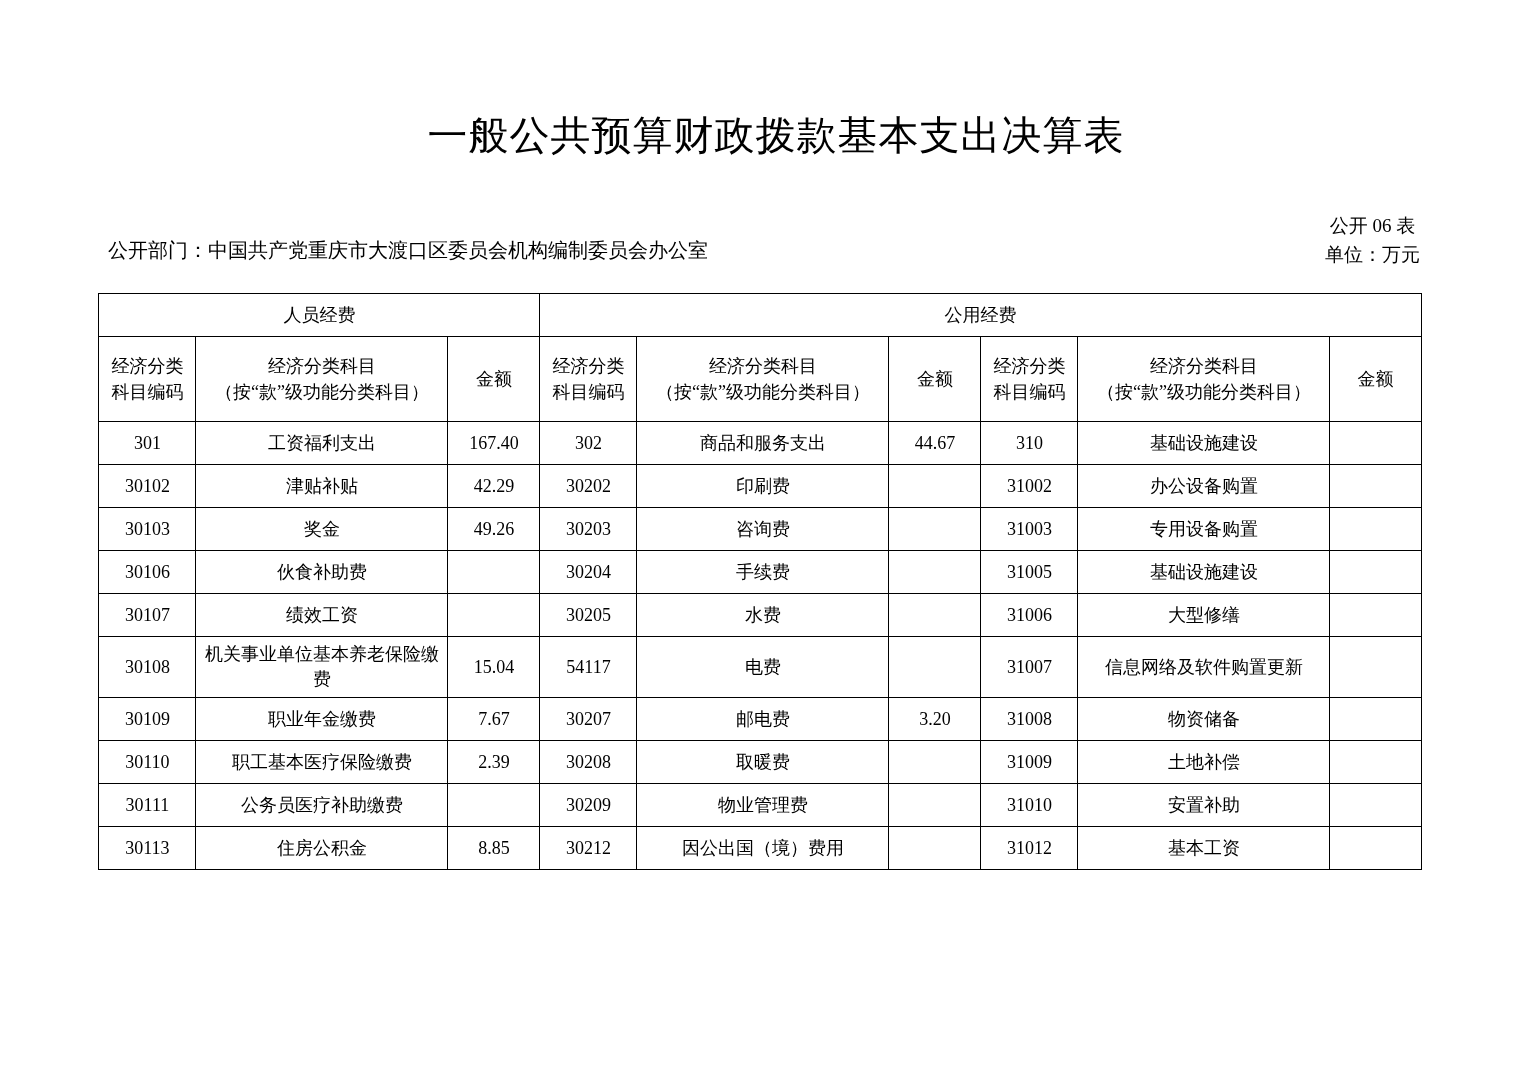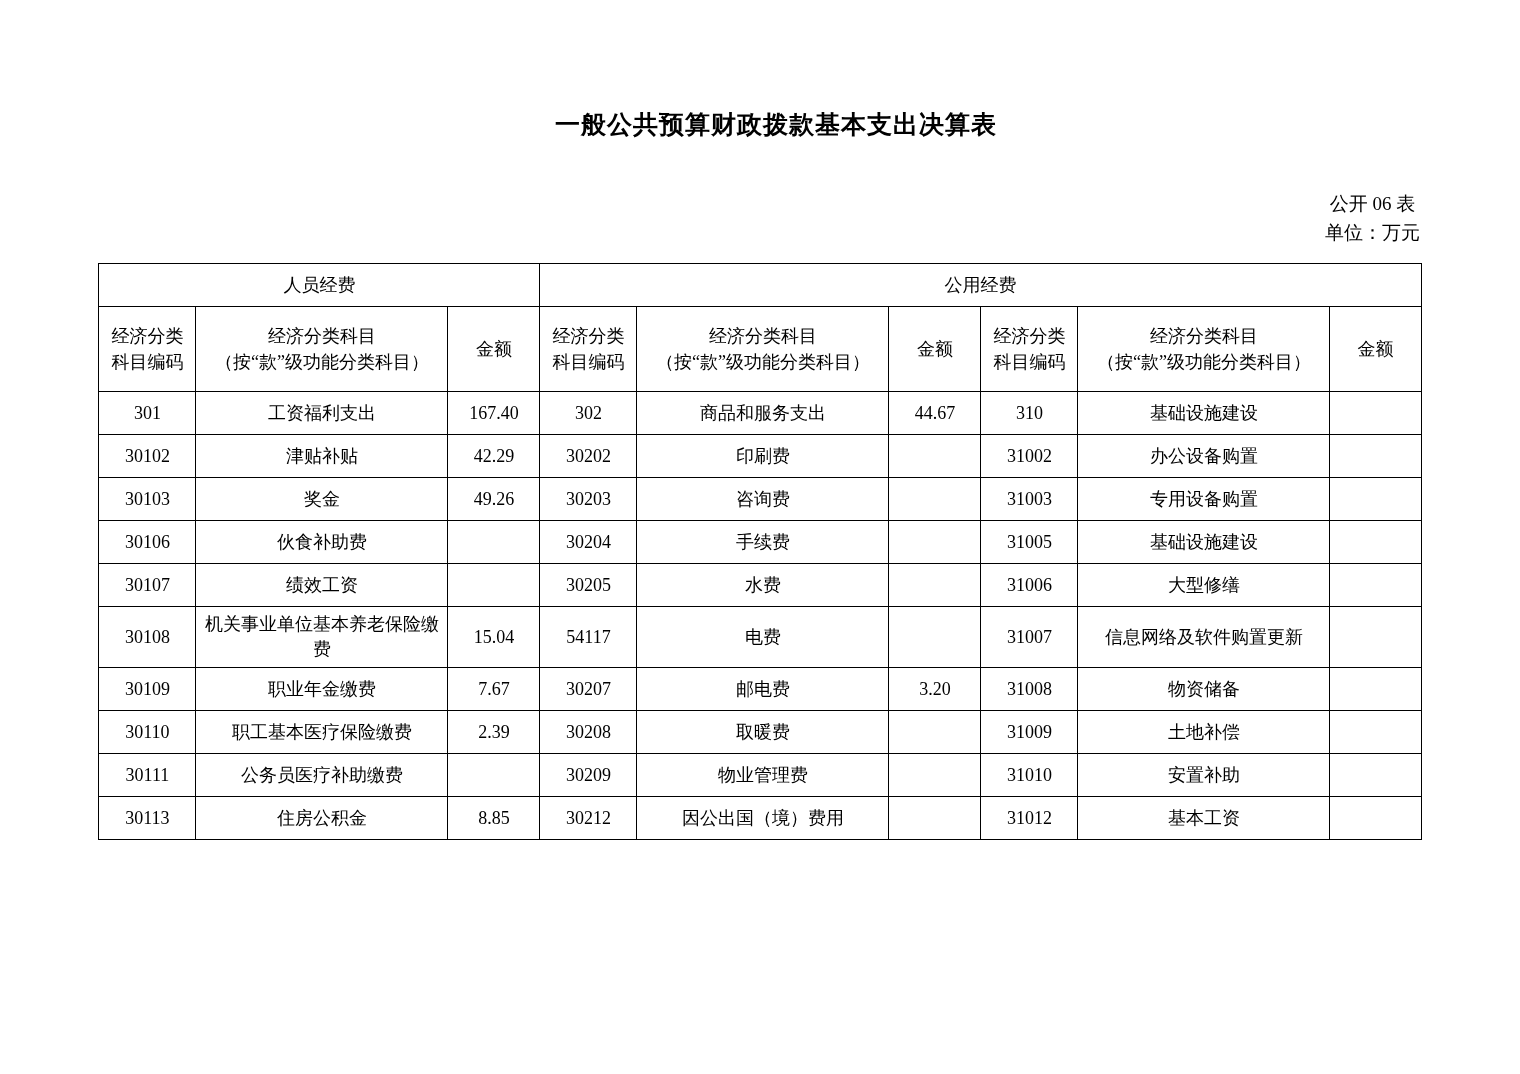--- a/index.html
+++ b/index.html
@@ -16,22 +16,22 @@
     overflow: hidden;
   }
   .page {
     position: relative;
     width: 1520px;
     height: 1074px;
     box-sizing: border-box;
   }
   .doc-title {
     text-align: center;
-    font-size: 25px;
-    font-weight: bold;
+    font-size: 40px;
+    font-weight: normal;
     letter-spacing: 1px;
     margin-top: 108px;
     font-family: "DejaVu Serif", "Liberation Serif", serif;
     padding-left: 32px;
   }
   .meta-row {
     position: relative;
     margin-top: 48px;
     height: 58px;
   }
@@ -45,21 +45,21 @@
   .right-meta {
     position: absolute;
     right: 100px;
     top: 0px;
     text-align: center;
     font-size: 19px;
     line-height: 29px;
   }
   table.main {
     border-collapse: collapse;
-    margin: 16px auto 0 auto;
+    margin: 24px auto 0 auto;
     width: 1322px;
     table-layout: fixed;
   }
   table.main td, table.main th {
     border: 1px solid #000000;
     font-weight: normal;
     font-size: 18px;
     padding: 0;
     vertical-align: middle;
     text-align: center;
@@ -105,20 +105,21 @@
 
 <div class="page">
 
   <div class="doc-title">一般公共预算财政拨款基本支出决算表</div>
 
   <div class="meta-row">
     <div class="right-meta">
       <div>公开 06 表</div>
       <div>单位：万元</div>
     </div>
+    <div class="dept-line">公开部门：中国共产党重庆市大渡口区委员会机构编制委员会办公室</div>
   </div>
 
   <table class="main">
     <colgroup>
       <col style="width:97px">
       <col style="width:252px">
       <col style="width:92px">
       <col style="width:97px">
       <col style="width:252px">
       <col style="width:92px">

